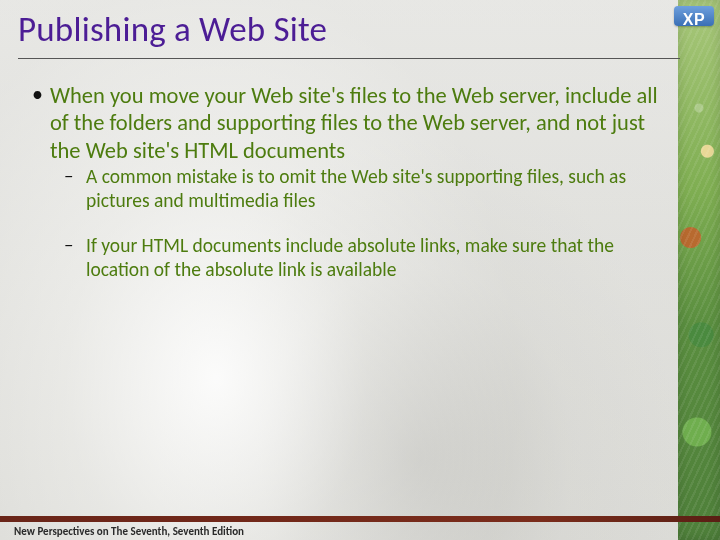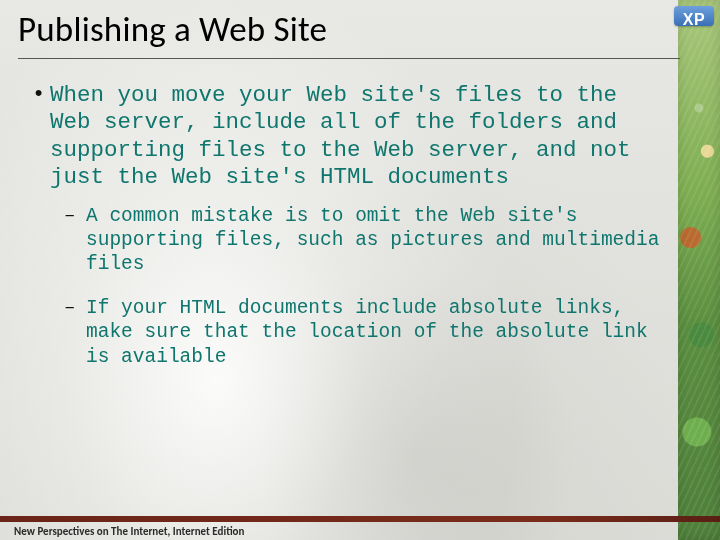--- a/index.html
+++ b/index.html
@@ -43,57 +43,55 @@
     background: linear-gradient(to right, #6a2518 0%, #7a2c1b 75%, #5a1f14 100%);
   }
   .title-wrap {
     position: absolute;
     left: 18px; top: 8px;
     width: 660px;
   }
   .title {
     font-size: 35px;
     font-weight: 400;
-    color: #000000;
+    color: #4c1d95;
     letter-spacing: 0.2px;
     padding-bottom: 6px;
   }
   .title-rule {
     border: none;
     border-top: 1px solid #555;
     margin-top: 2px;
     width: 662px;
   }
   .body {
     position: absolute;
     left: 28px; top: 82px;
     width: 636px;
-    color: #0f766e;
-    font-family: Liberation Mono, monospace;
+    color: #4d7c0f;
   }
   ul.level1 {
     list-style: none;
   }
   ul.level1 > li {
     position: relative;
     padding-left: 22px;
     font-size: 22.5px;
     line-height: 1.22;
     margin-bottom: 10px;
   }
   ul.level1 > li::before {
     content: "•";
     position: absolute;
     left: 4px; top: 0;
     font-size: 22px;
     color: #111;
   }
   ul.level2 {
     list-style: none;
-    margin-top: 12px;
   }
   ul.level2 > li {
     position: relative;
     padding-left: 24px;
     font-size: 19.5px;
     line-height: 1.24;
     margin-bottom: 20px;
     margin-left: 12px;
   }
   ul.level2 > li::before {
@@ -146,14 +144,14 @@
         <span>When you move your Web site's files to the Web server, include all of the folders and supporting files to the Web server, and not just the Web site's HTML documents</span>
         <ul class="level2">
           <li><span>A common mistake is to omit the Web site's supporting files, such as pictures and multimedia files</span></li>
           <li><span>If your HTML documents include absolute links, make sure that the location of the absolute link is available</span></li>
         </ul>
       </li>
     </ul>
   </div>
 
   <div class="footer-bar"></div>
-  <div class="footer-text">New Perspectives on The Internet, Internet Edition</div>
+  <div class="footer-text">New Perspectives on The Seventh, Seventh Edition</div>
 </div>
 
 </body></html>

